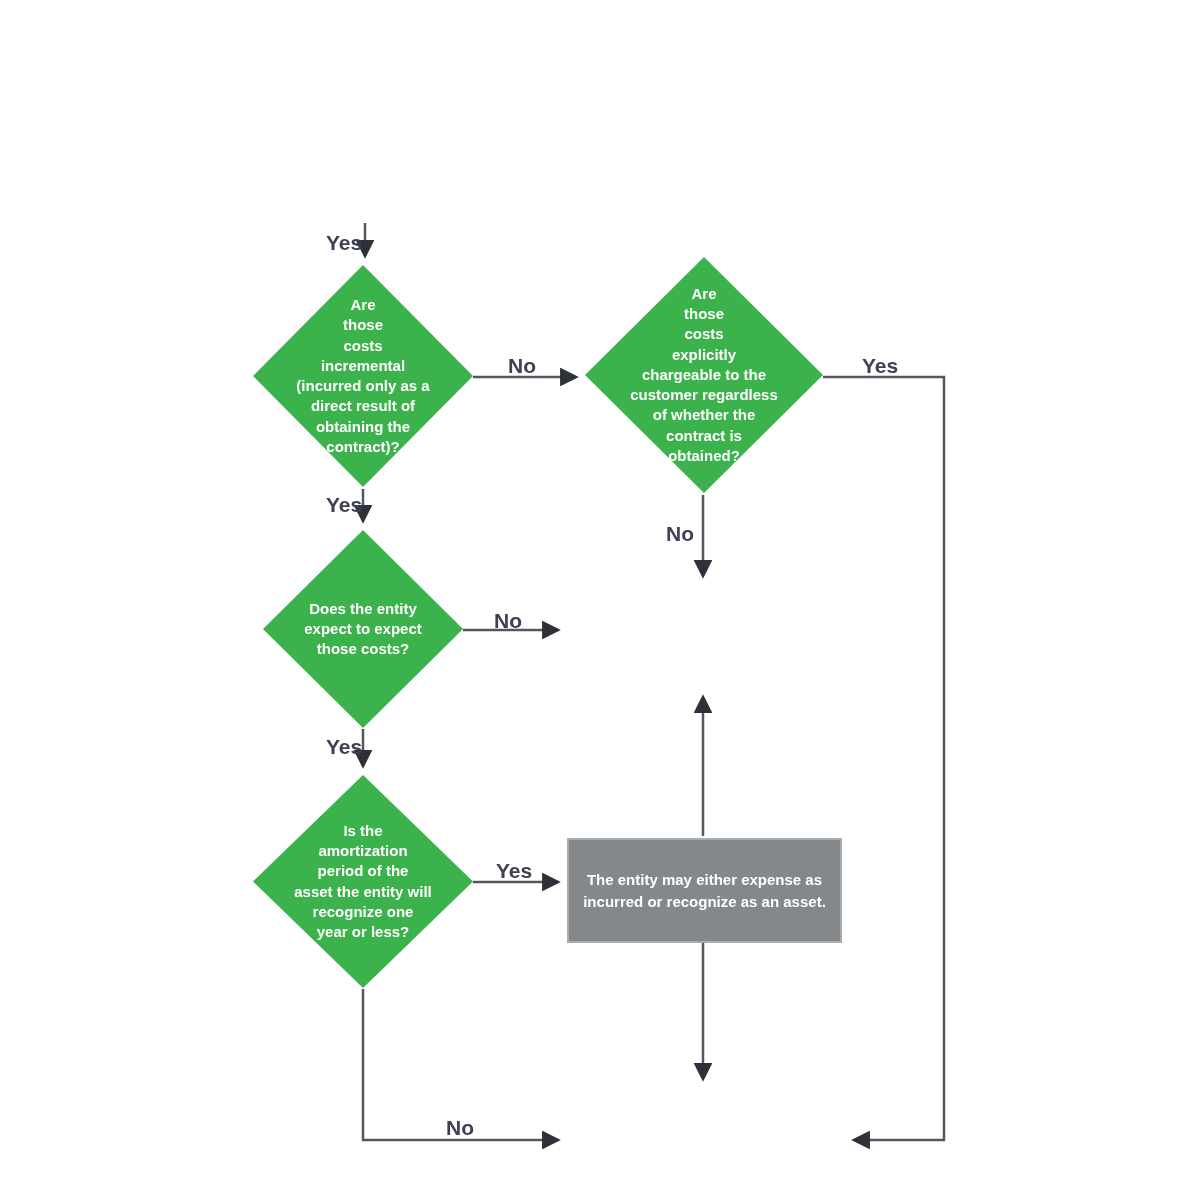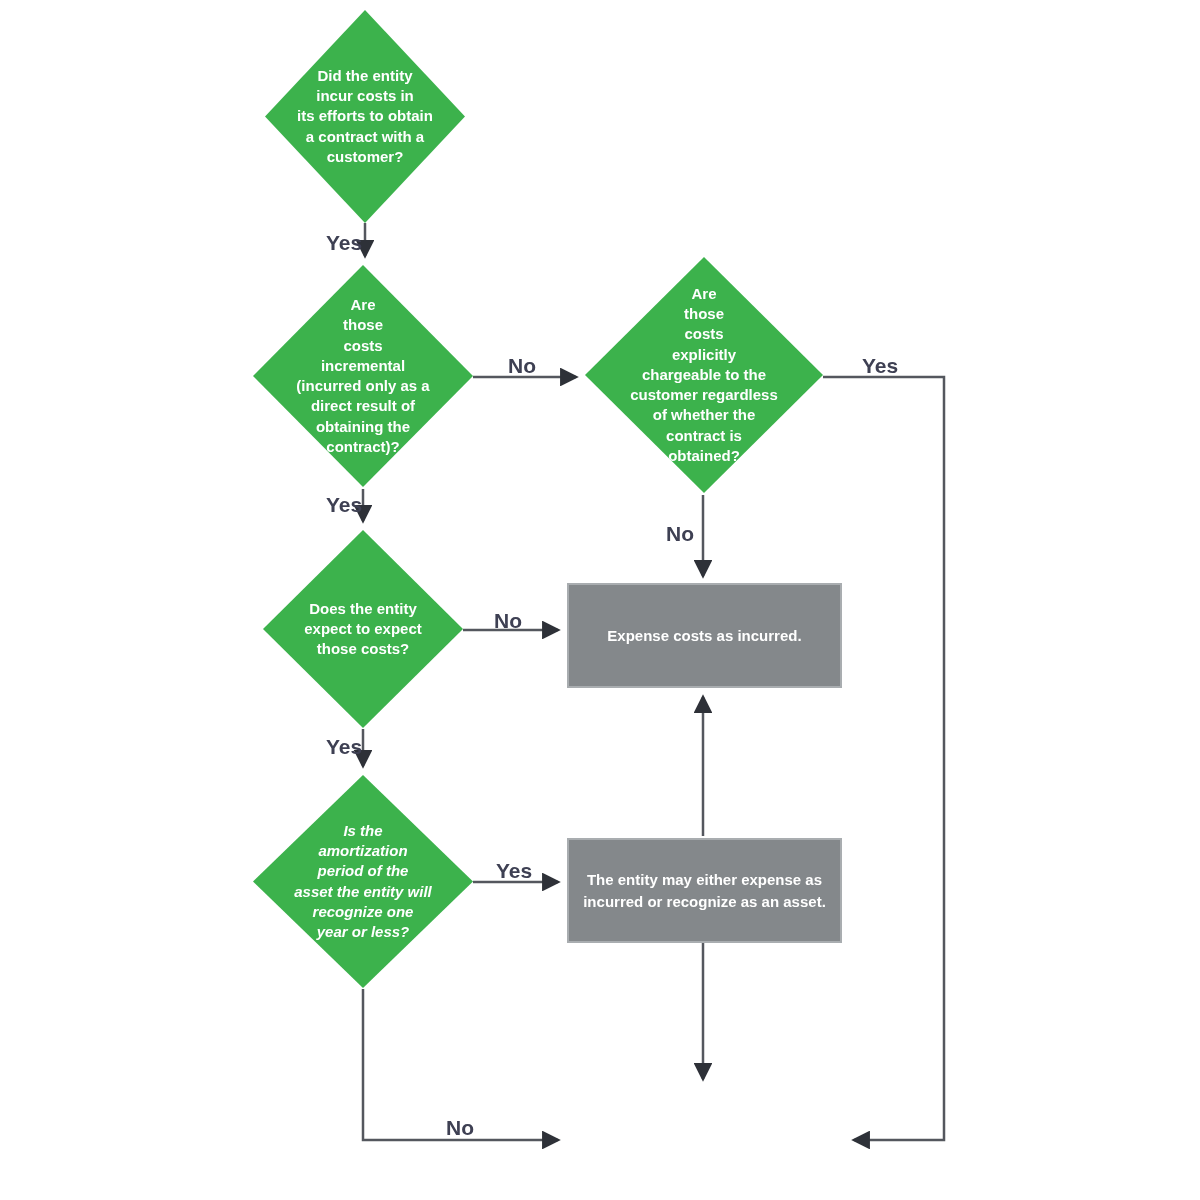--- a/index.html
+++ b/index.html
@@ -79,27 +79,20 @@
     <path class="edge" d="M703,495 L703,576" marker-end="url(#arrow)"></path>
     <path class="edge" d="M363,489 L363,521" marker-end="url(#arrow)"></path>
     <path class="edge" d="M463,630 L558,630" marker-end="url(#arrow)"></path>
     <path class="edge" d="M363,729 L363,766" marker-end="url(#arrow)"></path>
     <path class="edge" d="M473,882 L558,882" marker-end="url(#arrow)"></path>
     <path class="edge" d="M703,836 L703,697" marker-end="url(#arrow)"></path>
     <path class="edge" d="M703,943 L703,1079" marker-end="url(#arrow)"></path>
     <path class="edge" d="M363,989 L363,1140 L558,1140" marker-end="url(#arrow)"></path>
   </svg>
 
-  <div class="node diamond" style="left:265px; top:10px; width:200px; height:213px;">
-    <div class="node-text" style="width:170px;">Did the entity
-incur costs in
-its efforts to obtain
-a contract with a
-customer?</div>
-  </div>
 
   <div class="node diamond" style="left:253px; top:265px; width:220px; height:222px;">
     <div class="node-text" style="width:190px;">Are
 those
 costs
 incremental
 (incurred only as a
 direct result of
 obtaining the
 contract)?</div>
@@ -116,32 +109,29 @@
 contract is
 obtained?</div>
   </div>
 
   <div class="node diamond" style="left:263px; top:530px; width:200px; height:198px;">
     <div class="node-text" style="width:180px;">Does the entity
 expect to expect
 those costs?</div>
   </div>
 
-  <div class="node diamond" style="left:253px; top:775px; width:220px; height:213px;font-style:italic;">
+  <div class="node diamond" style="left:253px; top:775px; width:220px; height:213px;">
     <div class="node-text" style="width:190px;">Is the
 amortization
 period of the
 asset the entity will
 recognize one
 year or less?</div>
   </div>
 
-  <div class="node box" style="left:567px; top:583px; width:275px; height:105px;">
-    <div class="node-text" style="width:250px;">Expense costs as incurred.</div>
-  </div>
 
   <div class="node box" style="left:567px; top:838px; width:275px; height:105px;">
     <div class="node-text" style="width:262px;">The entity may either expense as
 incurred or recognize as an asset.</div>
   </div>
 
 
   <div class="edge-label" style="left:326px; top:232px;">Yes</div>
   <div class="edge-label" style="left:508px; top:355px;">No</div>
   <div class="edge-label" style="left:862px; top:355px;">Yes</div>

